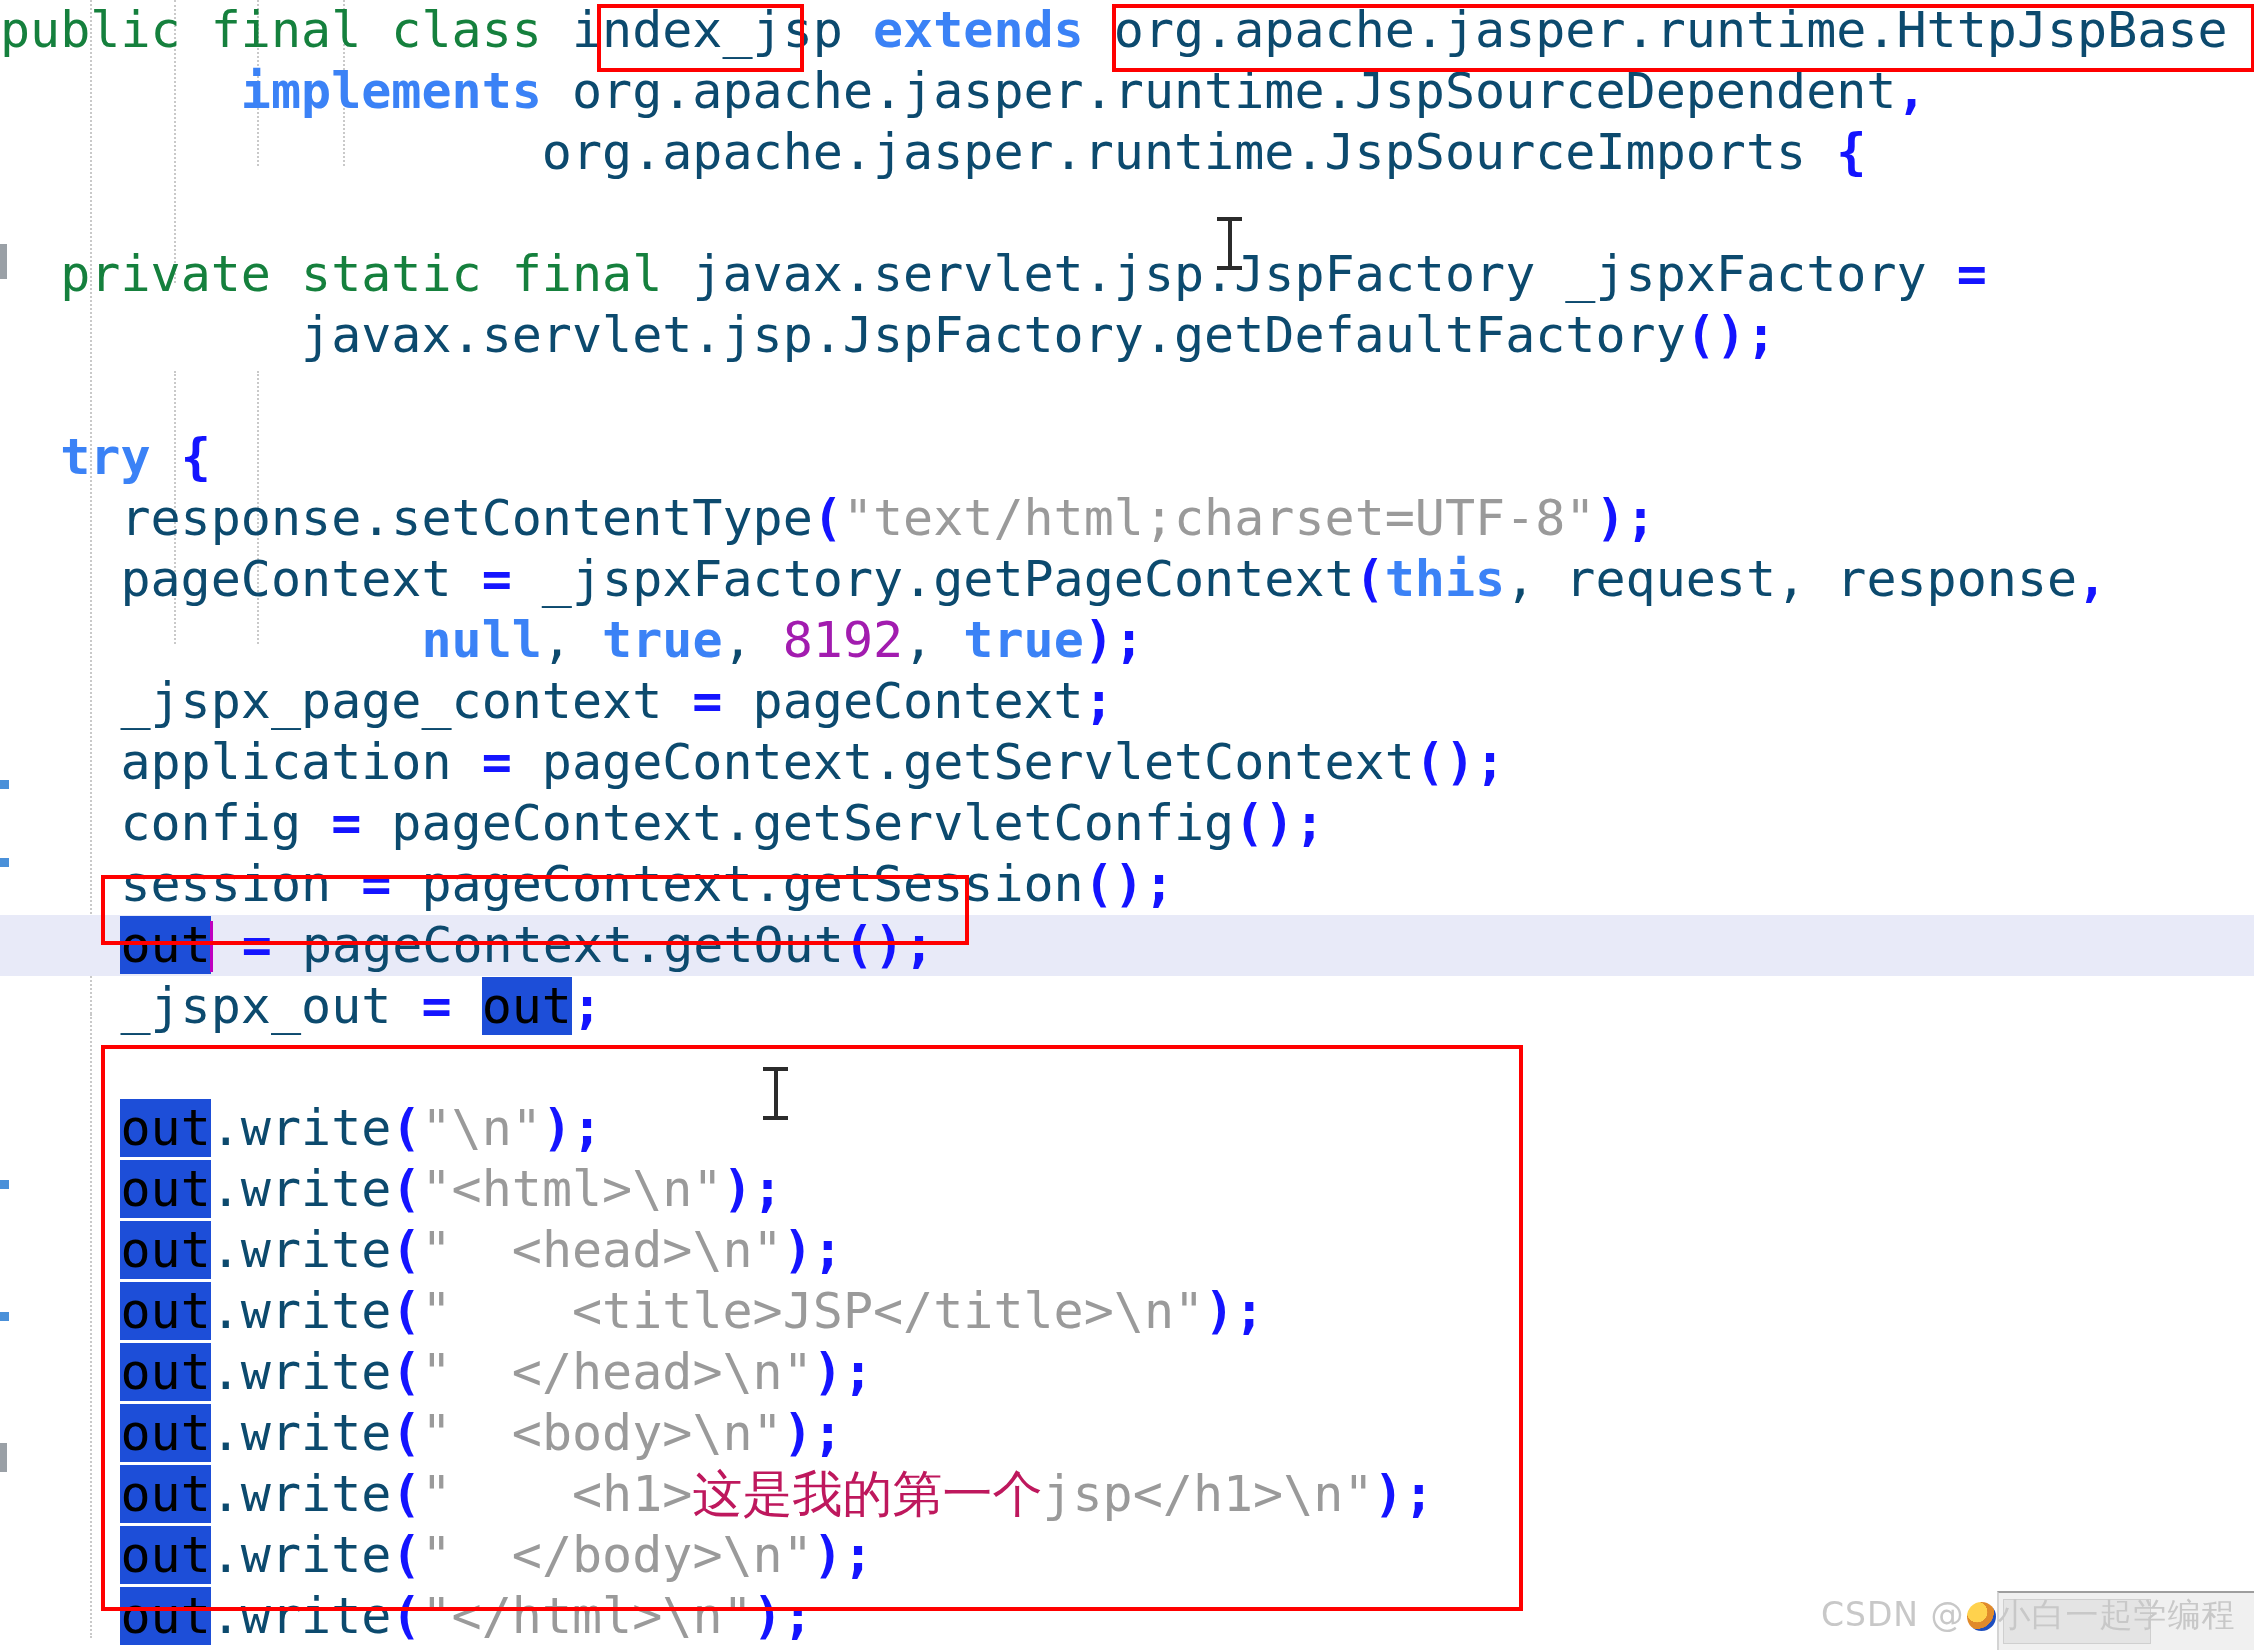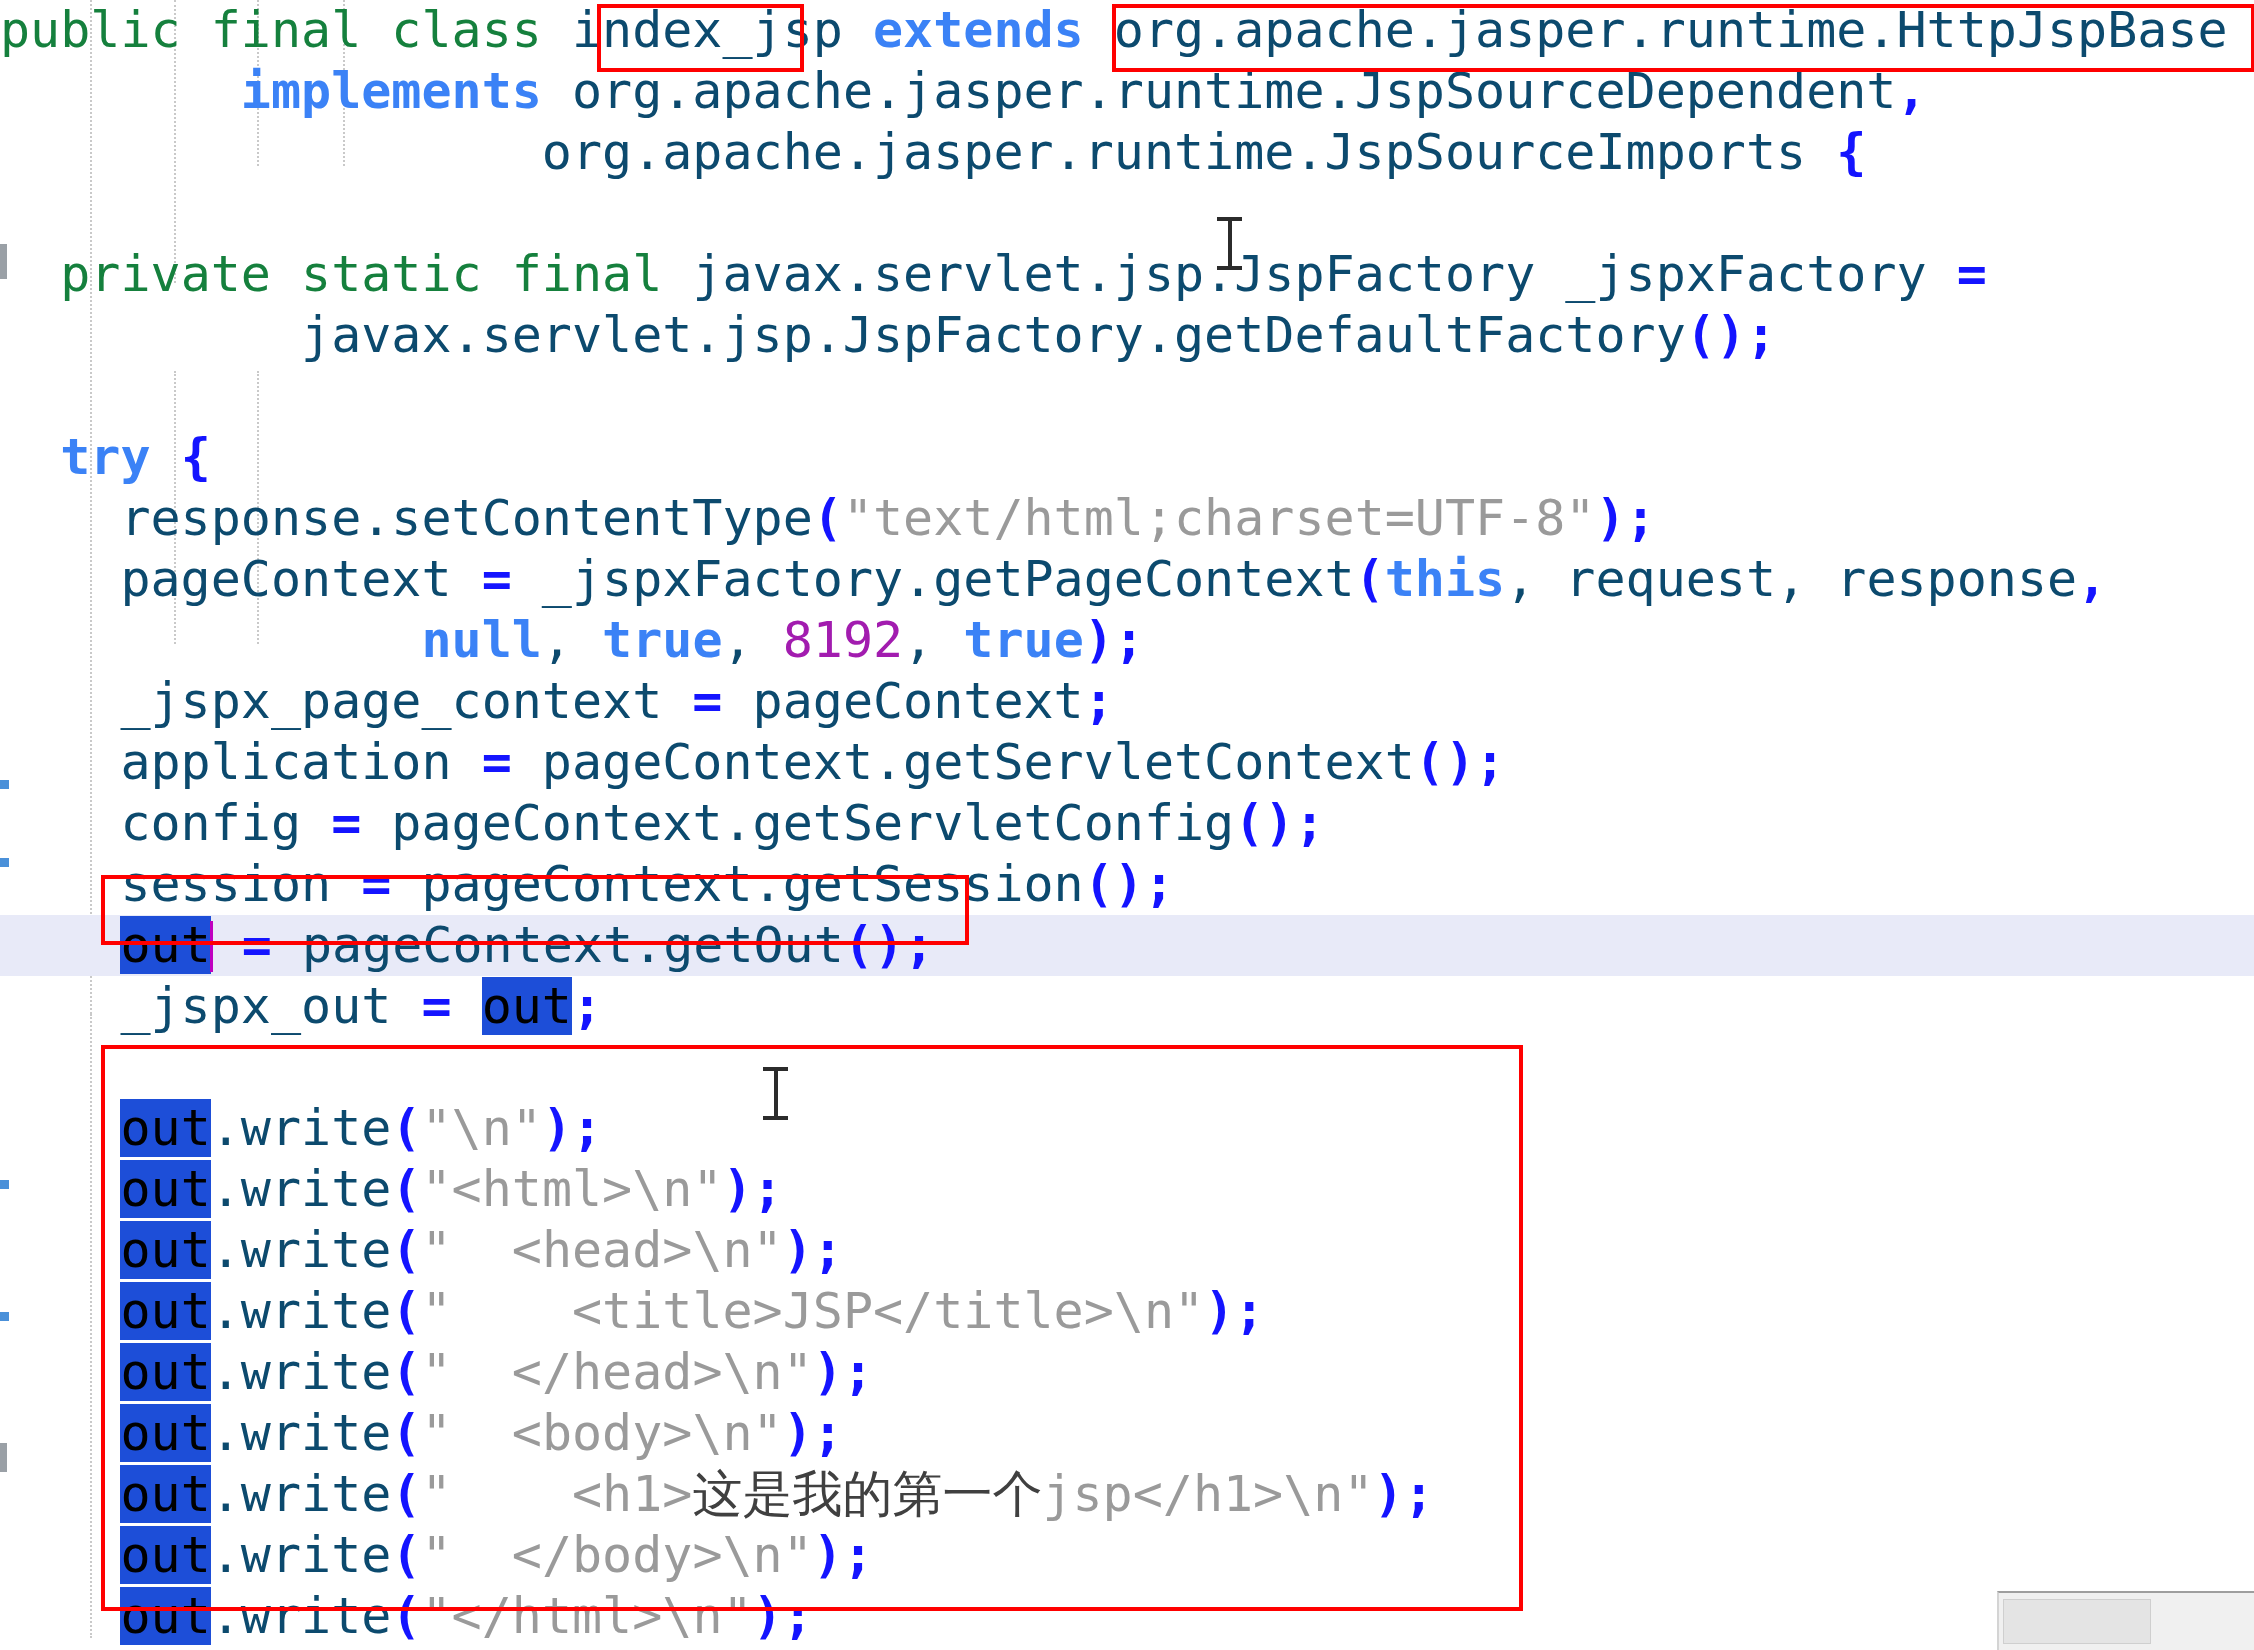--- a/index.html
+++ b/index.html
@@ -68,21 +68,21 @@
 
   
   .kw        { color: #15803d; }            
   .kw-b      { color: #3b82f6; font-weight: bold; } 
   .plain     { color: #0c4a6e; }
   .str       { color: #9a9a9a; }
   .num       { color: #a21caf; }
   .punct     { color: #1414ff; font-weight: bold; }
   .op        { color: #1414ff; font-weight: bold; }
   .hl-occ    { background: #1d4ed8; }
-  .cjk       { font-family: Liberation Sans, sans-serif; color: #404040; }
+  .cjk       { font-family: Liberation Sans, sans-serif; color: #be185d; }
 
   
   .caret {
     display: inline-block;
     width: 2.9px;
     height: 51px;
     background: #c000c0;
     vertical-align: -9.8px;
     margin: 0 -1px;
   }
@@ -193,15 +193,18 @@
       </div>
       <div class="ibeam" style="left: 763px; top: 1067px;">
         <i></i>
       </div>
     </div>
 
   <div class="hscroll">
     <div class="hscroll-thumb"></div>
   </div>
 
+  <div class="watermark">
+    <span>CSDN @</span><span class="wm-badge"></span><span>小白一起学编程</span>
+  </div>
 
 </div>
 
 
 </body></html>

